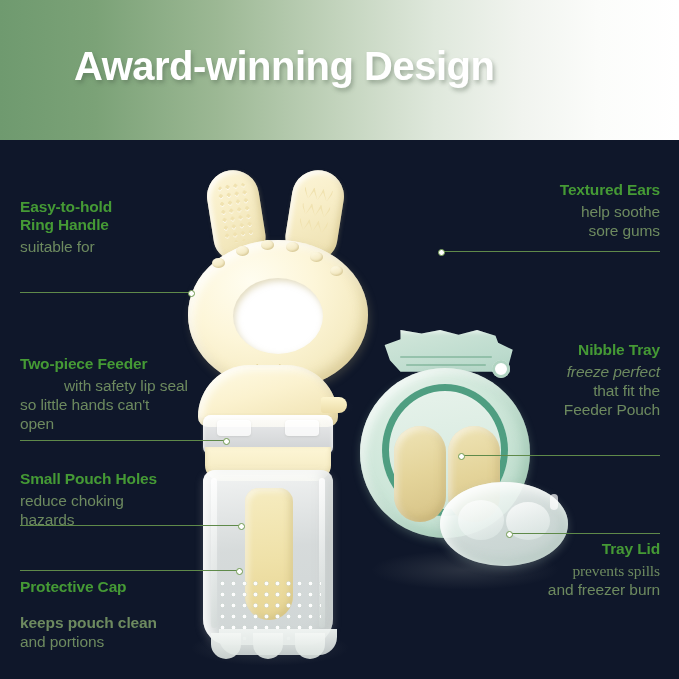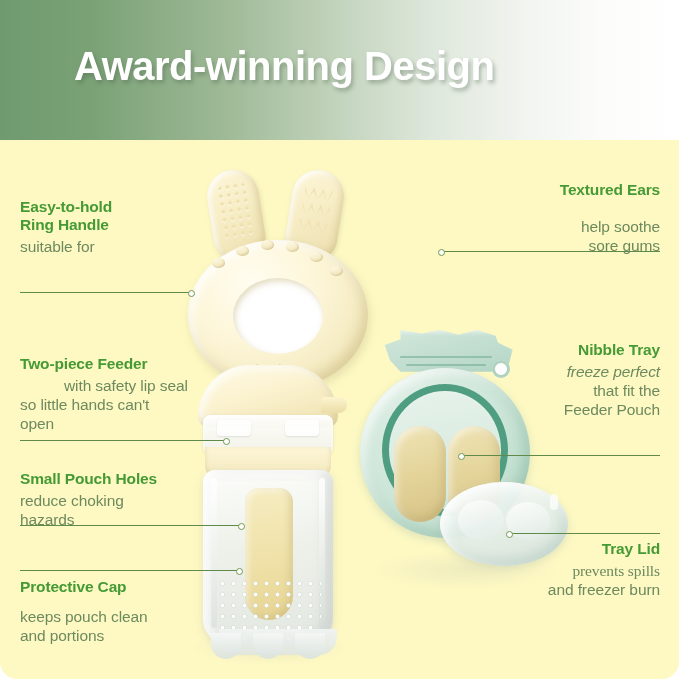--- a/index.html
+++ b/index.html
@@ -2,21 +2,21 @@
 <html><head>
 <meta charset="utf-8">
 <style>
   html,body{margin:0;padding:0;}
   body{
     width:679px;height:679px;overflow:hidden;
     background:#ffffff;
     font-family:"Liberation Sans","DejaVu Sans",sans-serif;
     -webkit-font-smoothing:antialiased;
   }
-  #root{position:relative;width:679px;height:679px;background:#fef9c3;border-radius:17px;}
+  #root{position:relative;width:679px;height:679px;background:#0f172a;}
 
   
   .header{
     position:absolute;left:0;top:0;width:679px;height:140px;
     background:linear-gradient(to right,#6f9a6f 0%,#7ba277 14%,#9cb894 32%,#c3d4bd 50%,#dfe8dc 64%,#f1f4ef 77%,#fbfcfa 88%,#ffffff 100%);
   }
   .header-title{
     position:absolute;left:74px;top:44px;
     font-size:40px;font-weight:bold;color:#ffffff;
     letter-spacing:-0.5px;
@@ -337,27 +337,27 @@
   </div>
 
   <div class="callout left" style="left:20px;top:470px;width:215px;">
     <div class="c-head">Small Pouch Holes</div>
     <div class="c-body" style="margin-top:3px;">reduce choking</div>
     <div class="c-body">hazards</div>
   </div>
 
   <div class="callout left" style="left:20px;top:578px;width:215px;">
     <div class="c-head">Protective Cap</div>
-    <div class="c-body" style="margin-top:11px;">keeps pouch clean</div>
+    <div class="c-body" style="margin-top:17px;font-weight:bold;">keeps pouch clean</div>
     <div class="c-body">and portions</div>
   </div>
 
   <div class="callout right" style="left:460px;top:181px;width:200px;">
     <div class="c-head">Textured Ears</div>
-    <div class="c-body" style="margin-top:18px;">help soothe</div>
+    <div class="c-body" style="margin-top:3px;">help soothe</div>
     <div class="c-body">sore gums</div>
   </div>
 
   <div class="callout right" style="left:470px;top:341px;width:190px;">
     <div class="c-head">Nibble Tray</div>
     <div class="c-body" style="margin-top:3px;font-style:italic;">freeze perfect</div>
     <div class="c-body">that fit the</div>
     <div class="c-body">Feeder Pouch</div>
   </div>
 

